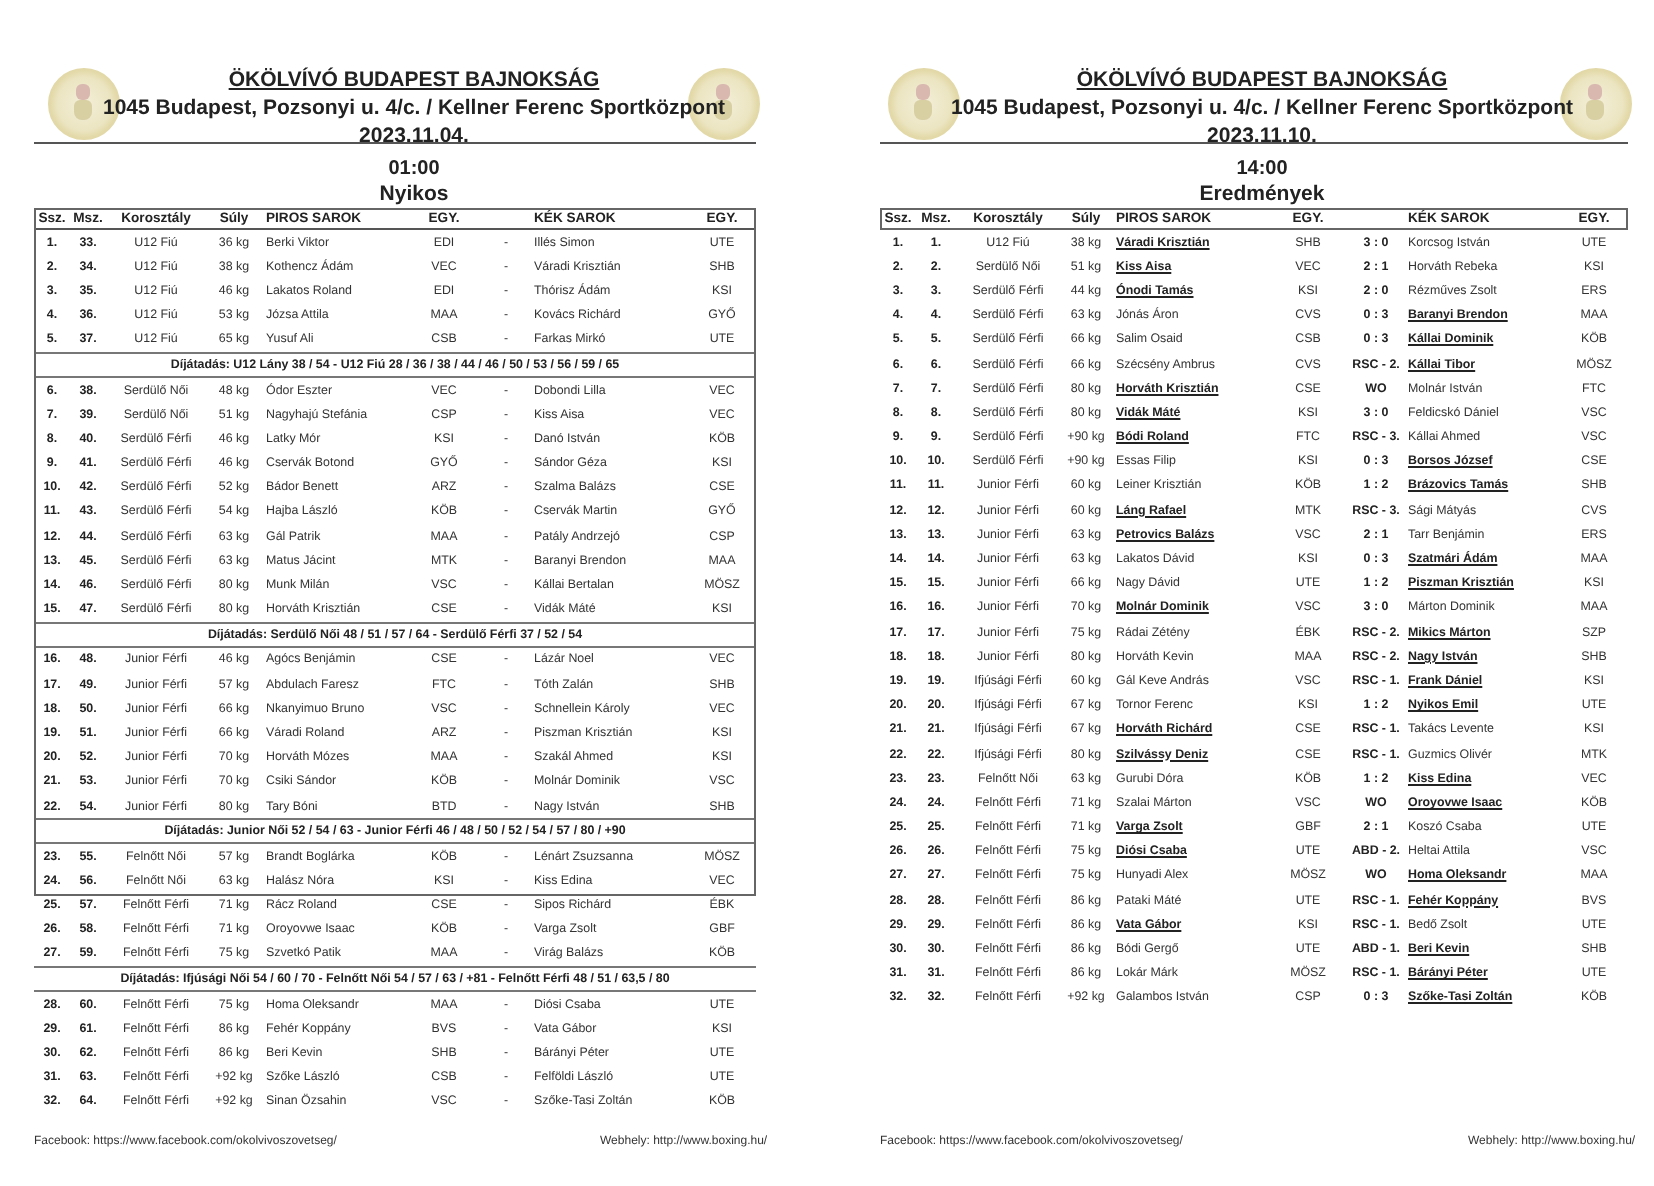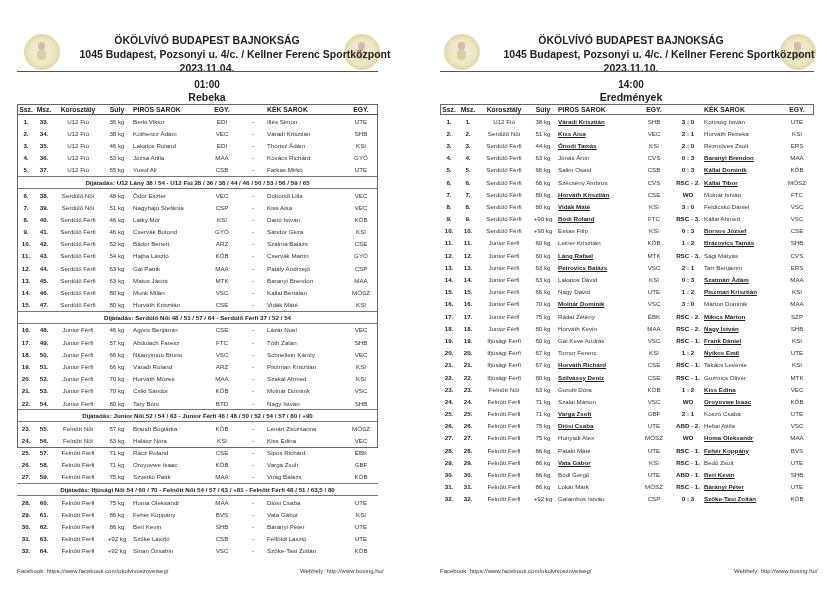--- a/index.html
+++ b/index.html
@@ -4,22 +4,22 @@
 <style>
   html, body { margin:0; padding:0; background:#ffffff; }
   body { width:827px; height:593px; position:relative; overflow:hidden; font-family:"Liberation Sans", sans-serif; color:#222; }
   .page { position:absolute; top:0; width:414px; height:593px; }
   .page.left { left:0; }
   .page.right { left:414px; }
   .logo { position:absolute; width:34px; height:34px; border-radius:50%; background:radial-gradient(circle at 50% 50%, #f3efd9 0%, #ece5c2 55%, #e3d9a9 70%, #f6f2e2 100%); border:1px solid #e2d8a8; }
   .logo::before { content:""; position:absolute; left:13px; top:7px; width:7px; height:8px; border-radius:3px; background:#d9b8b0; }
   .logo::after { content:""; position:absolute; left:12px; top:15px; width:9px; height:10px; border-radius:3px 3px 4px 4px; background:#d8cfa3; }
   .hdr { position:absolute; left:0; width:414px; text-align:center; font-weight:bold; color:#222; }
-  .hdr.t1 { top:34px; font-size:10.5px; }
-  .hdr.t2 { top:48px; font-size:10.5px;margin-left:28px; }
+  .hdr.t1 { top:34px; font-size:10.5px;text-decoration:underline; }
+  .hdr.t2 { top:48px; font-size:10.5px; }
   .hdr.t3 { top:62px; font-size:10.5px; }
   .rule { position:absolute; height:1px; background:#555; top:71px; }
   .hdr.time { top:79px; font-size:10px; }
   .hdr.sub { top:91px; font-size:10.5px; }
   table.grid { position:absolute; top:104px; border-collapse:collapse; font-size:6.2px; color:#333; }
   table.grid th { font-size:6.8px; font-weight:bold; color:#222; text-align:center; height:10px; border-bottom:1px solid #555; padding:0; }
   table.grid td { height:12.2px; padding:0; text-align:center; white-space:nowrap; }
   table.grid .l { text-align:left; padding-left:2px; }
   table.grid .b { font-weight:bold; color:#222; }
   table.grid tr.sep td { font-weight:bold; color:#222; font-size:6.2px; border-top:1px solid #777; border-bottom:1px solid #777; height:11px; }
@@ -32,21 +32,21 @@
 <body>
 
 <div class="page left">
   <div class="logo" style="left:24px;top:34px;"></div>
   <div class="logo" style="left:344px;top:34px;"></div>
   <div class="hdr t1">ÖKÖLVÍVÓ BUDAPEST BAJNOKSÁG</div>
   <div class="hdr t2">1045 Budapest, Pozsonyi u. 4/c. / Kellner Ferenc Sportközpont</div>
   <div class="hdr t3">2023.11.04.</div>
   <div class="rule" style="left:17px;width:361px;"></div>
   <div class="hdr time">01:00</div>
-  <div class="hdr sub">Rebeka</div>
+  <div class="hdr sub">Nyikos</div>
   <table class="grid" id="tbl-left" style="left:17px;width:361px;">
     <colgroup>
         <col style="width:18px">
         <col style="width:18px">
         <col style="width:50px">
         <col style="width:28px">
         <col style="width:72px">
         <col style="width:38px">
         <col style="width:24px">
         <col style="width:79px">

